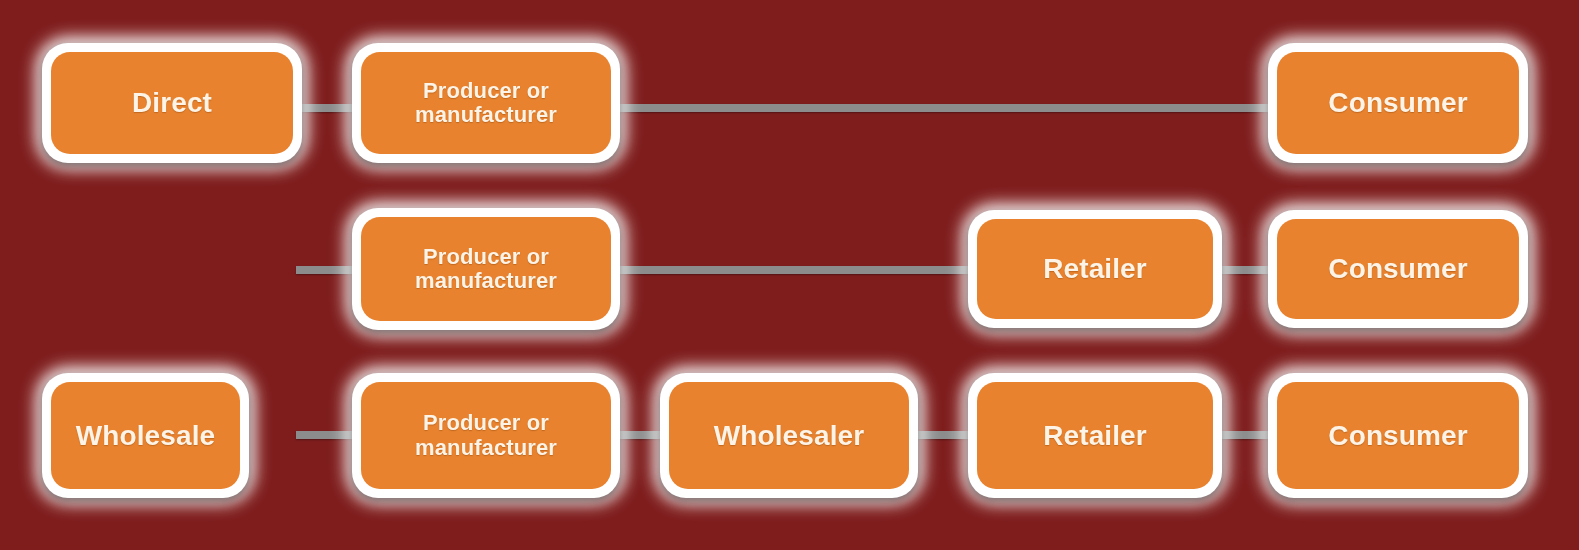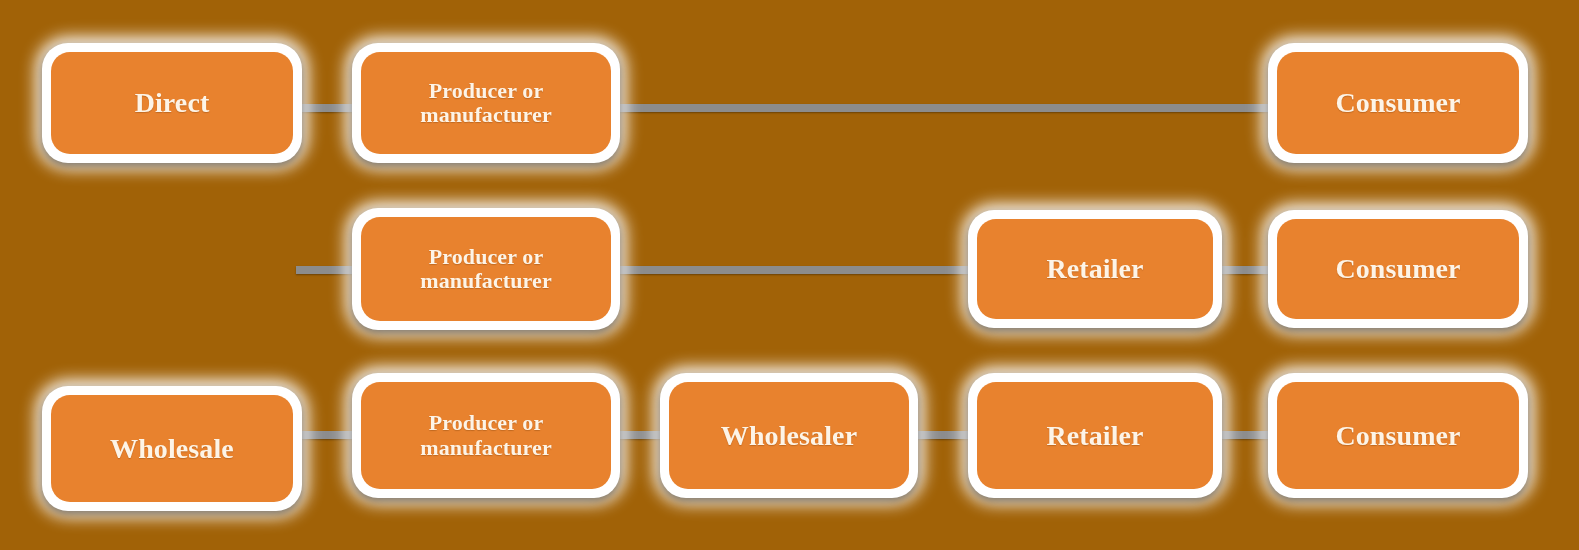--- a/index.html
+++ b/index.html
@@ -7,23 +7,22 @@
     padding: 0;
     background: #ffffff;
   }
   body {
     font-family: "Liberation Sans", "DejaVu Sans", sans-serif;
   }
   #diagram {
     position: relative;
     width: 1579px;
     height: 550px;
-    background: #a16207;
+    background: #7f1d1d;
     overflow: hidden;
-    font-family: Liberation Serif, serif;
   }
 
   
   .connector {
     position: absolute;
     height: 8px;
     background: #8c8c8c;
     box-shadow: 0 1px 2px rgba(0,0,0,0.35);
     z-index: 1;
   }
@@ -114,21 +113,21 @@
     <div class="fill">
       <span class="label">Consumer</span>
     </div>
   </div>
 
   <div class="connector" style="left:296px; top:431px; width:62px;"></div>
   <div class="connector" style="left:614px; top:431px; width:52px;"></div>
   <div class="connector" style="left:912px; top:431px; width:62px;"></div>
   <div class="connector" style="left:1216px; top:431px; width:58px;"></div>
 
-  <div class="node" style="left:42px; top:386px; width:260px; height:125px;">
+  <div class="node" style="left:42px; top:373px; width:207px; height:125px;">
     <div class="fill">
       <span class="label">Wholesale</span>
     </div>
   </div>
 
   <div class="node two-line" style="left:352px; top:373px; width:268px; height:125px;">
     <div class="fill">
       <span class="label">Producer or
 manufacturer</span>
     </div>

